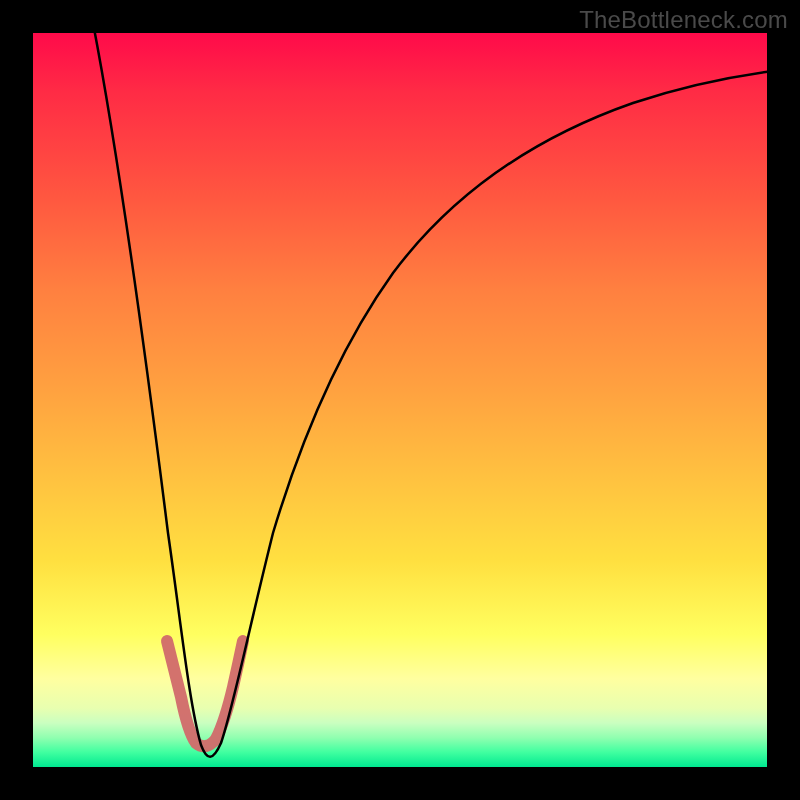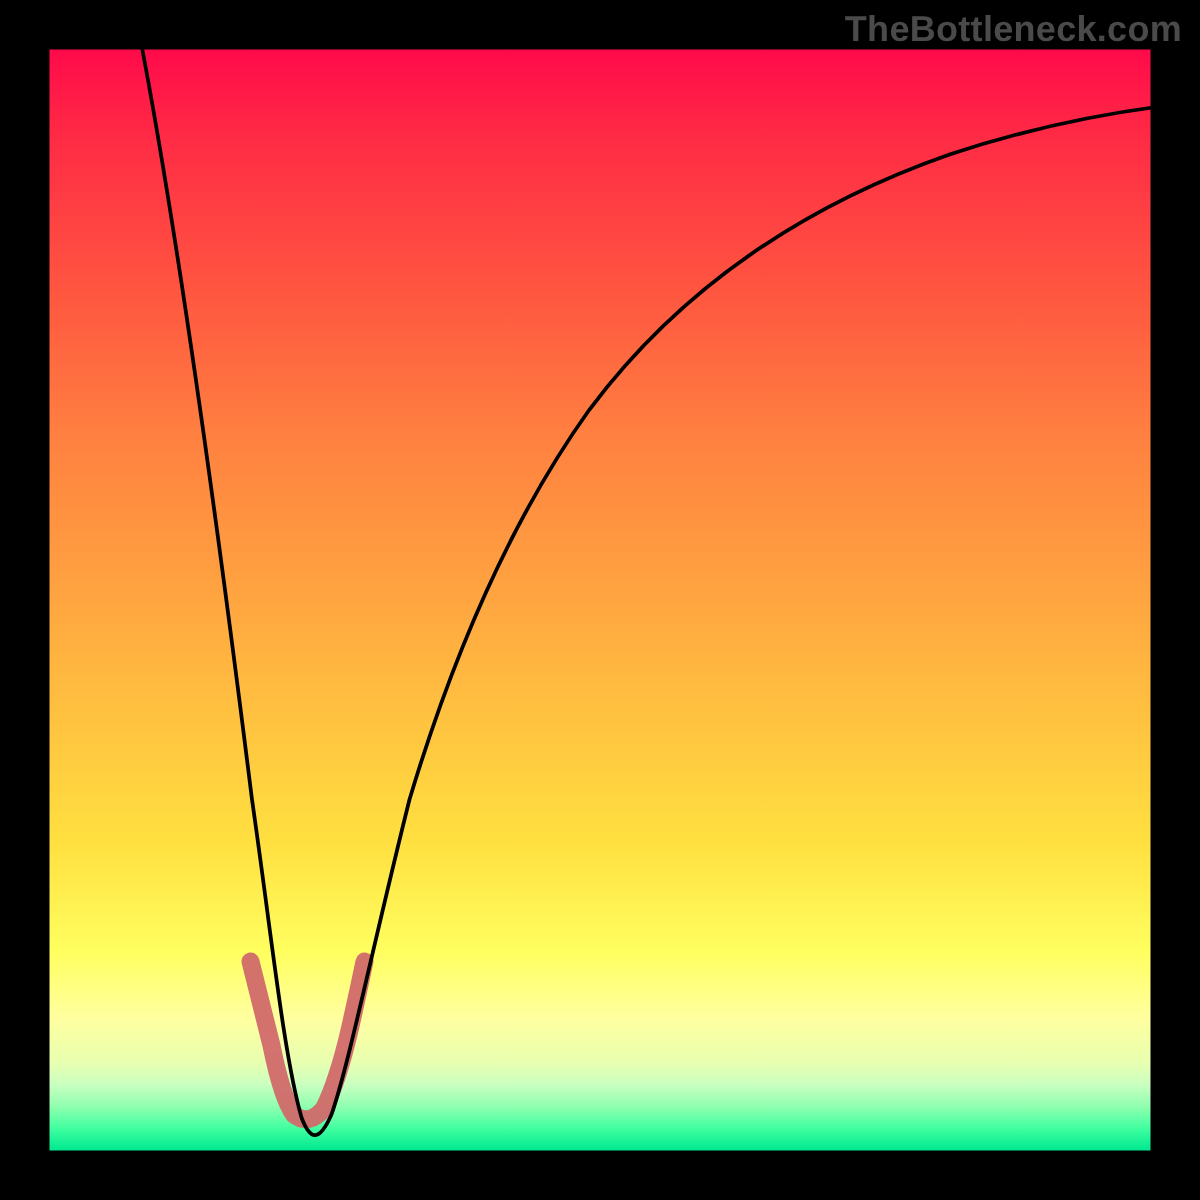--- a/index.html
+++ b/index.html
@@ -33,21 +33,21 @@
       #40ffa0 98%,
       #00e890 100%
     );
   }
   .watermark {
     position: absolute;
     top: 6px;
     right: 12px;
     color: #4a4a4a;
     font-size: 24px;
-    font-weight: 700;
+    font-weight: 400;
     letter-spacing: 0.2px;
     z-index: 10;
   }
   svg.curves {
     position: absolute;
     left: 0;
     top: 0;
     width: 734px;
     height: 734px;
     overflow: visible;

